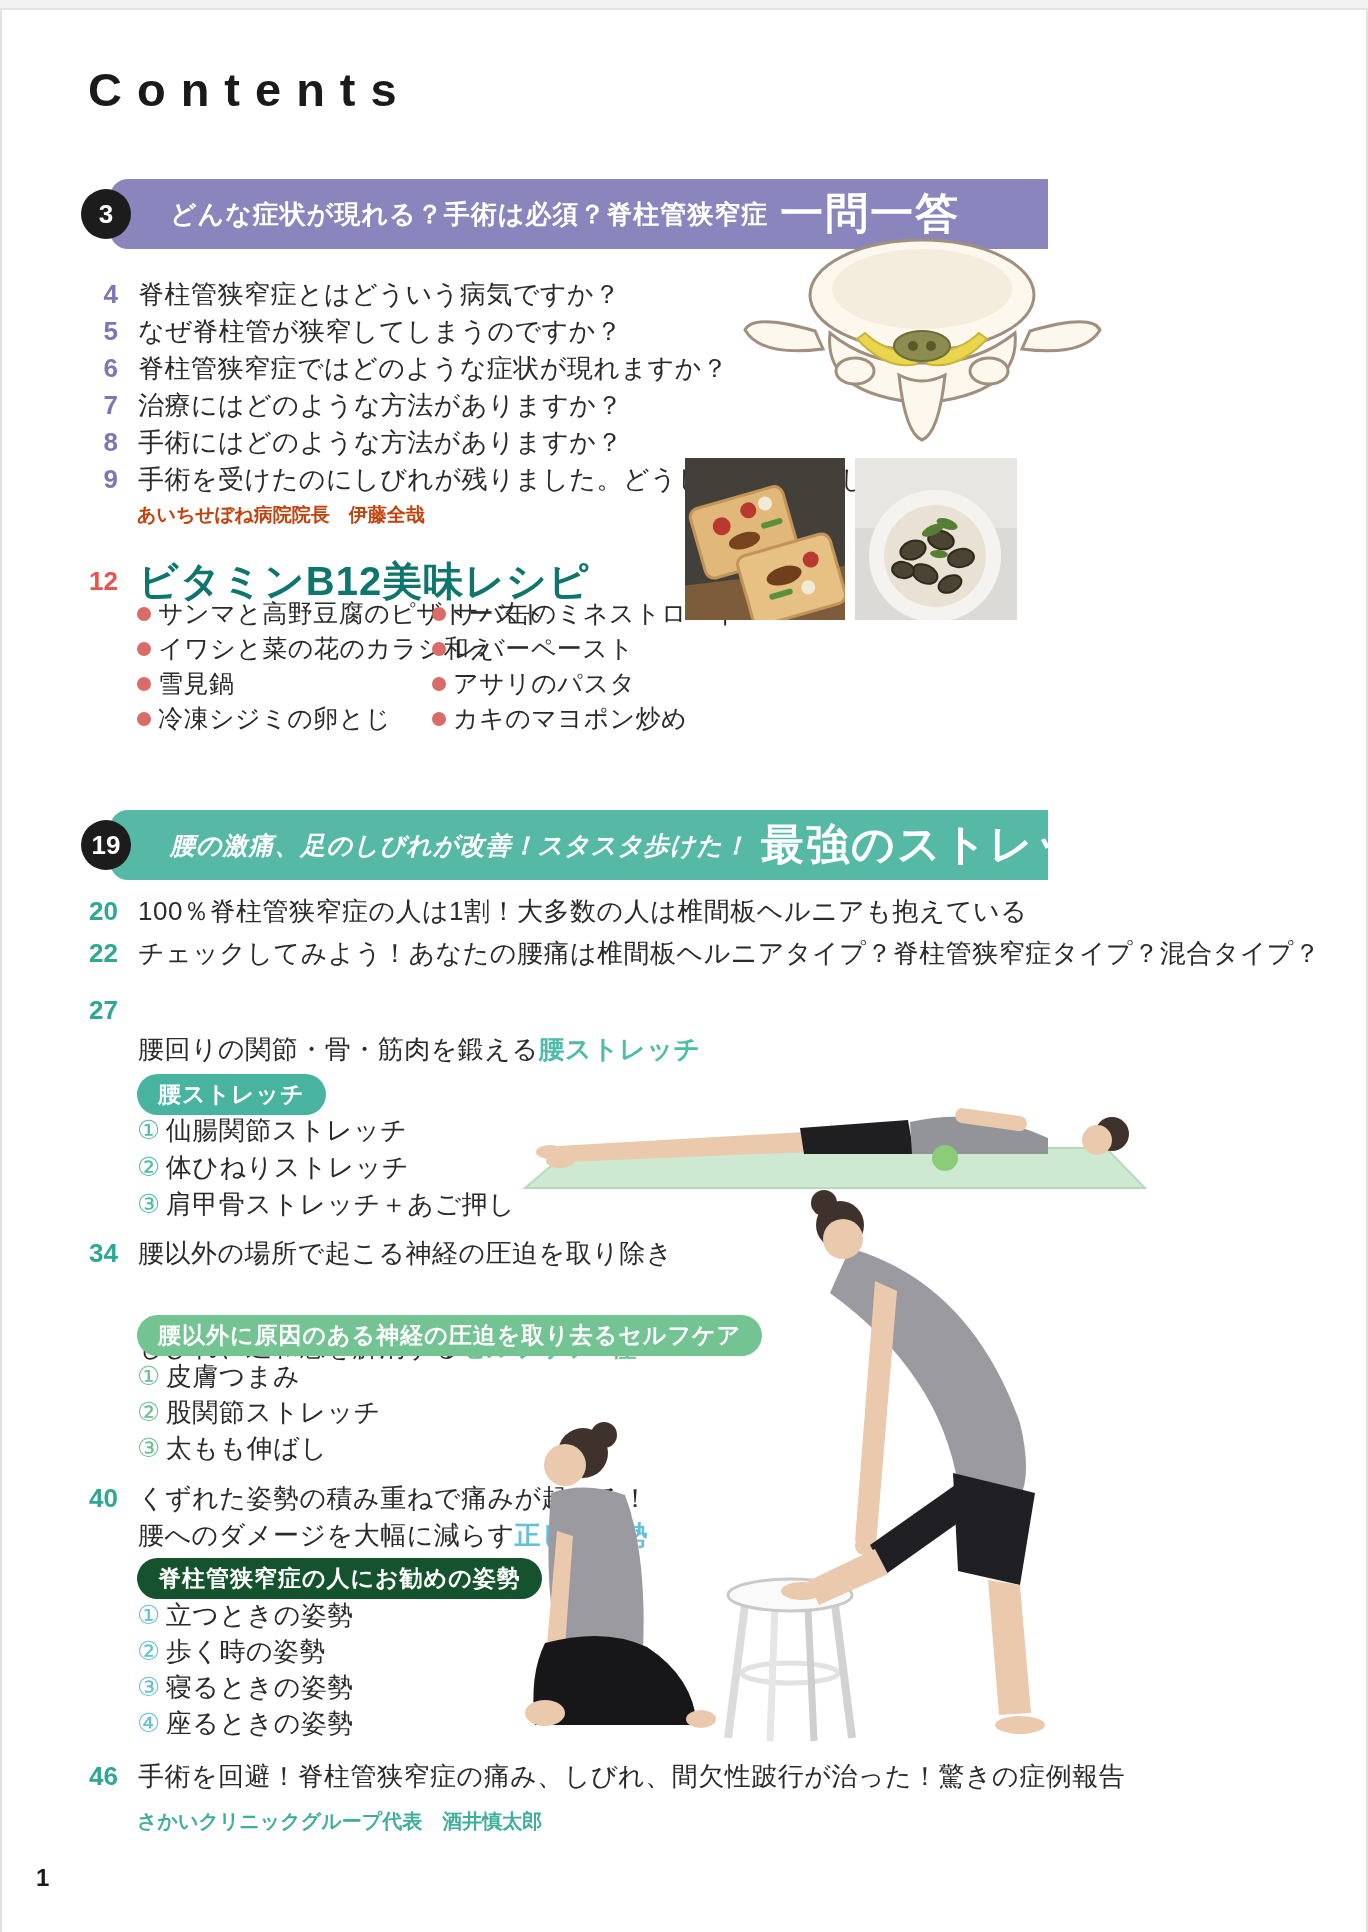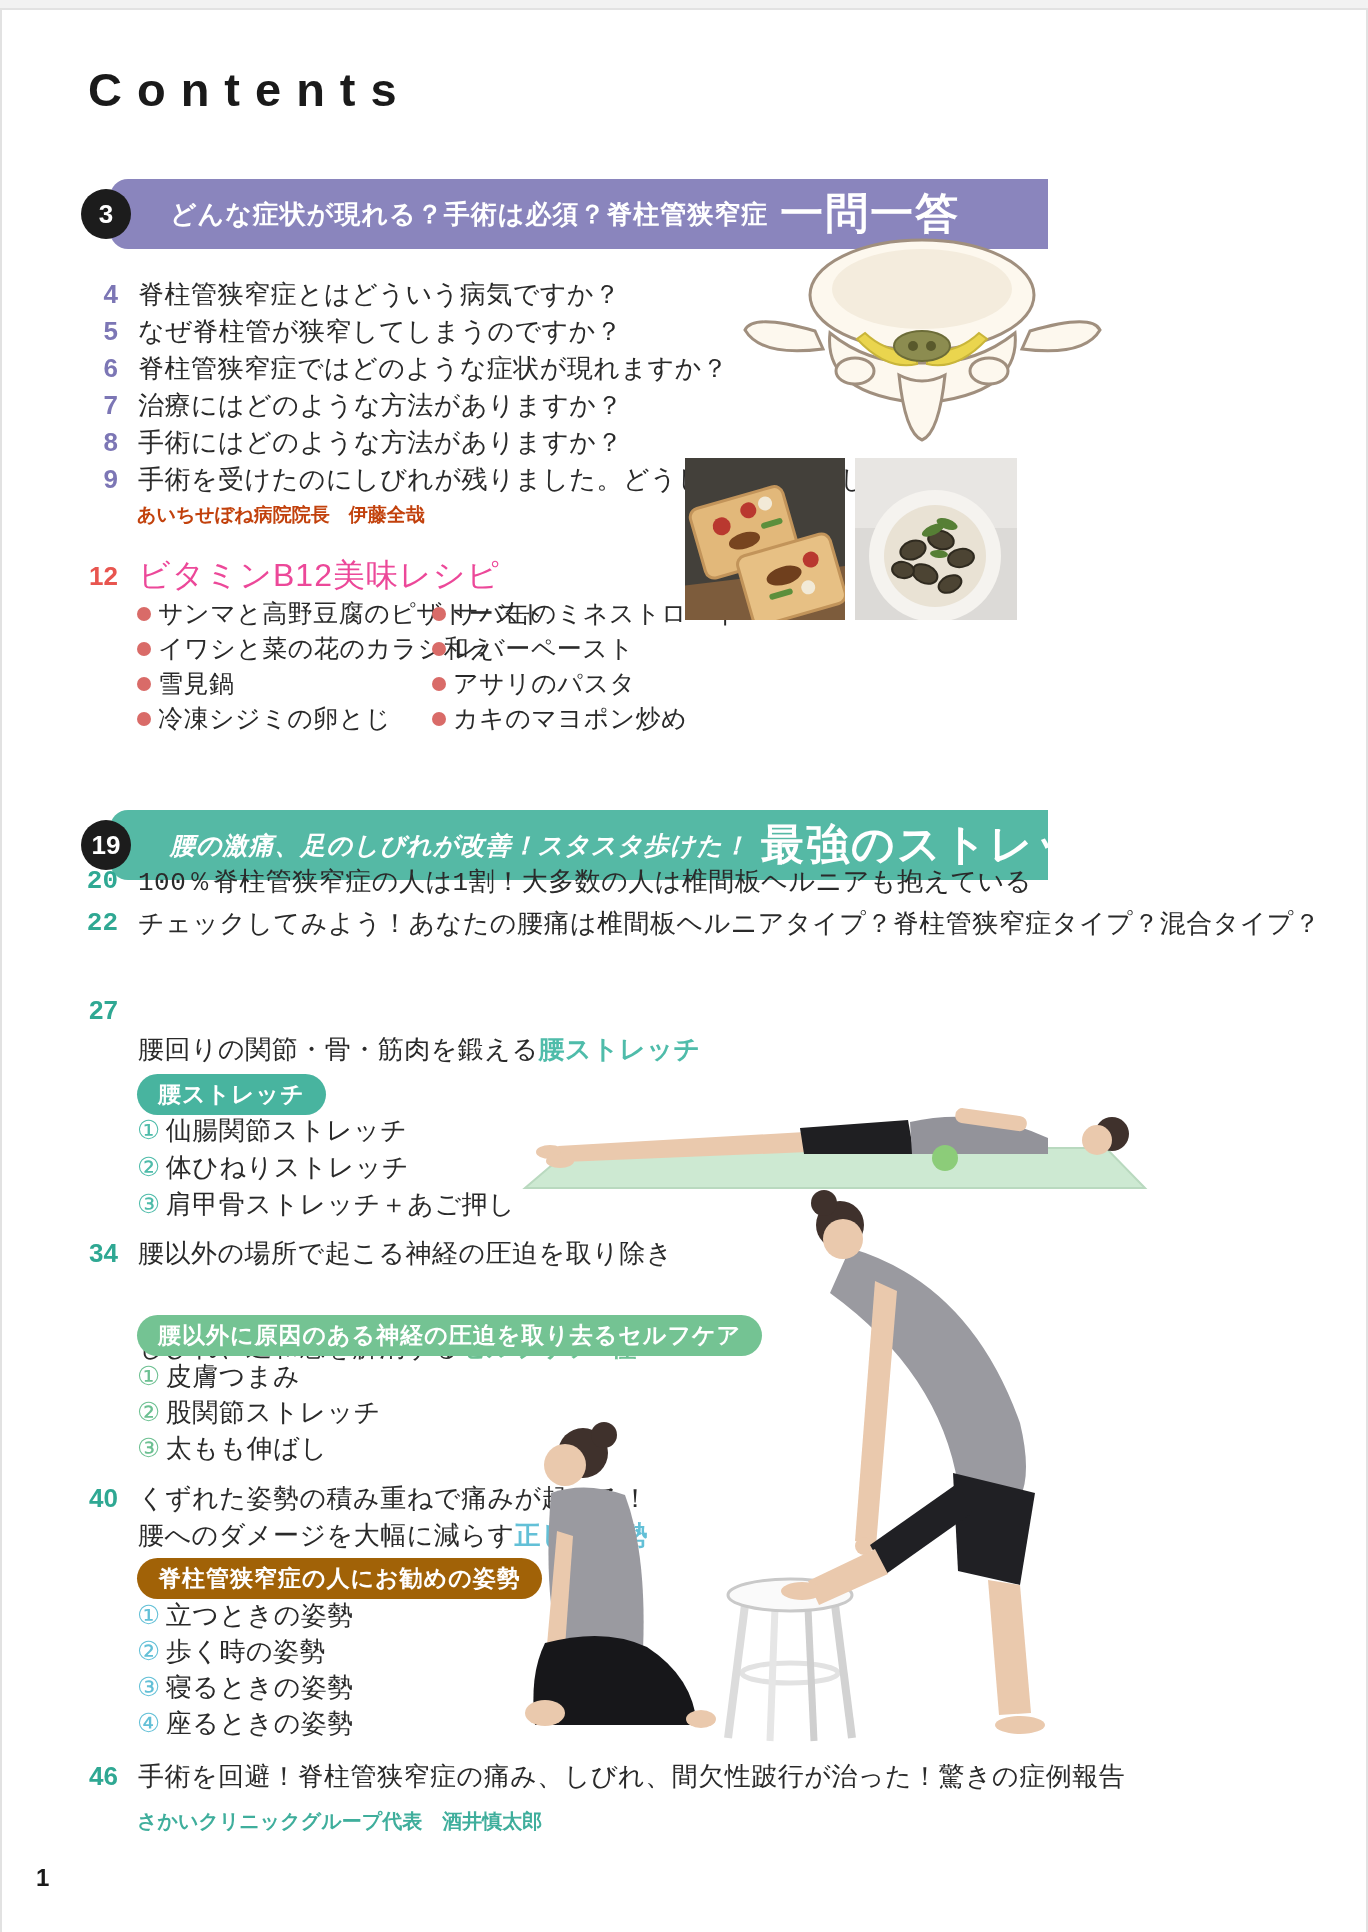--- a/index.html
+++ b/index.html
@@ -39,37 +39,37 @@
   .pg { width:36px; text-align:right; font-size:26px; font-weight:700; margin-right:20px; flex:none; }
   .pg-purple { color:#7c76b5; }
   .pg-teal { color:#2fa893; }
   .pg-red { color:#e8554f; }
   .txt { font-size:26px; color:#2a2a2a; letter-spacing:0.5px; white-space:nowrap; }
   .credit { position:absolute; font-weight:600; white-space:nowrap; }
   #credit-qa { left:137px; top:494px; font-size:19px; color:#c2410c; }
   #credit-case { left:137px; top:1800px; font-size:20px; color:#3fae9c; }
   
   #recipe-head { position:absolute; left:82px; top:546px; display:flex; align-items:center; }
-  #recipe-head .title { font-size:32px; font-weight:400; color:#ec4899; letter-spacing:1px; }
+  #recipe-head .title { font-size:40px; font-weight:700; color:#0f766e; letter-spacing:1px; }
   .bullet-list { position:absolute; }
   .bullet-row { display:flex; align-items:center; height:35px; }
   .dot { width:14px; height:14px; border-radius:50%; background:#d96b68; margin-right:7px; flex:none; }
   .bullet-row .txt { font-size:25px; }
   
   .subline { position:absolute; font-size:26px; color:#2a2a2a; white-space:nowrap; letter-spacing:0.5px; }
   .em-teal { color:#4fbcaa; font-weight:700; }
   .em-green { color:#6dc092; font-weight:700; }
   .em-blue { color:#63c0d7; font-weight:700; }
   .badge {
     position:absolute; border-radius:999px; color:#fff; font-size:23px; font-weight:700;
     padding:5px 21px; white-space:nowrap; letter-spacing:1px;
   }
   #badge-stretch { left:137px; top:1066px; background:#48b49f; }
   #badge-selfcare { left:137px; top:1307px; background:#74c393; }
-  #badge-posture { left:137px; top:1550px; background:#a16207; }
+  #badge-posture { left:137px; top:1550px; background:#14532d; }
   .steps { position:absolute; left:137px; }
   .step-num { font-weight:400; margin-right:5px; }
   .c-teal { color:#4fbcaa; }
   .c-green { color:#6dc092; }
   .c-blue { color:#63c0d7; }
   .photo { position:absolute; }
   .page-no { position:absolute; left:36px; top:1856px; font-size:24px; font-weight:700; color:#1a1a1a; }
 </style>
 </head>
 <body>
@@ -209,21 +209,21 @@
       <ellipse cx="84" cy="96" rx="9" ry="4" transform="rotate(5 84 96)"></ellipse>
     </g>
   </svg>
 
   <div class="banner" id="banner-st">
     <span class="bt" style="font-size:25px;font-style:italic;">腰の激痛、足のしびれが改善！スタスタ歩けた！</span>
     <span class="bt-em">最強のストレッチ</span>
   </div>
   <div class="chapter-num" id="num-st">19</div>
 
-  <div class="toc-list h42" style="left:82px; top:852px;font-family:Liberation Mono, monospace;">
+  <div class="toc-list h42" style="left:82px; top:882px;">
     <div class="toc-row">
       <span class="pg pg-teal">20</span>
       <span class="txt">100％脊柱管狭窄症の人は1割！大多数の人は椎間板ヘルニアも抱えている</span>
     </div>
     <div class="toc-row">
       <span class="pg pg-teal">22</span>
       <span class="txt">チェックしてみよう！あなたの腰痛は椎間板ヘルニアタイプ？脊柱管狭窄症タイプ？混合タイプ？</span>
     </div>
   </div>
 

